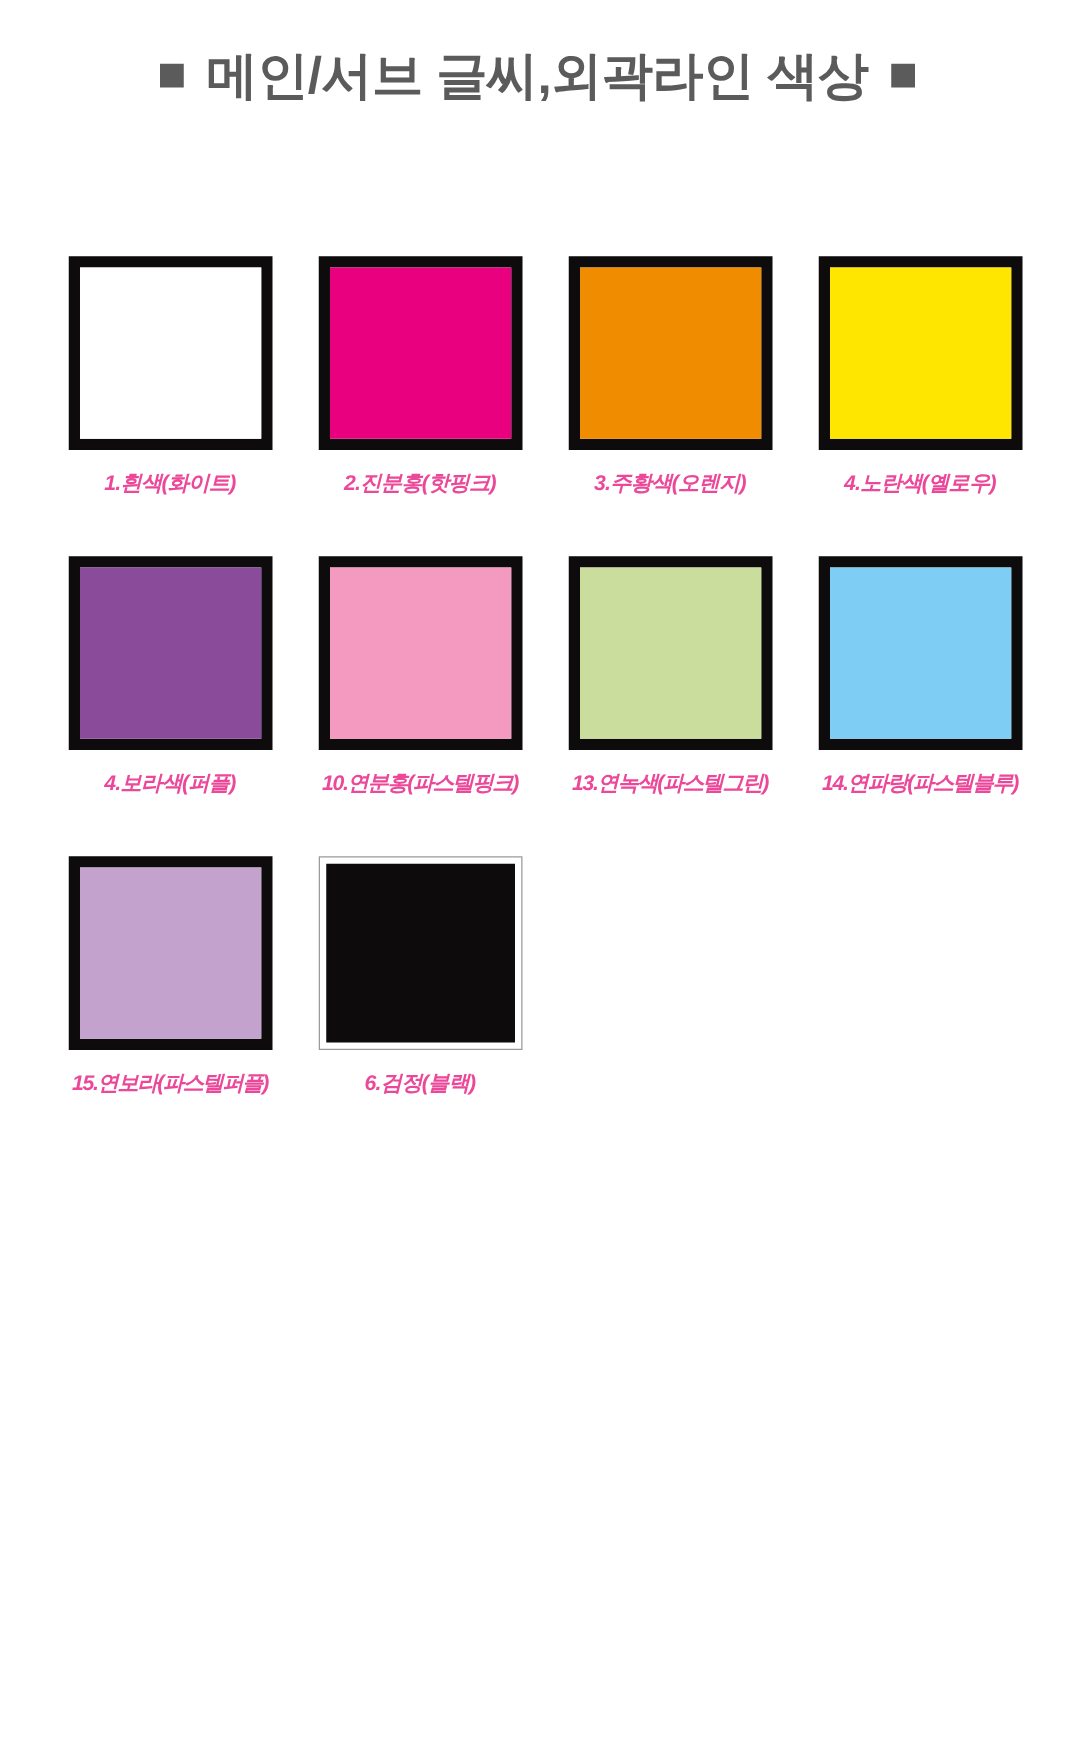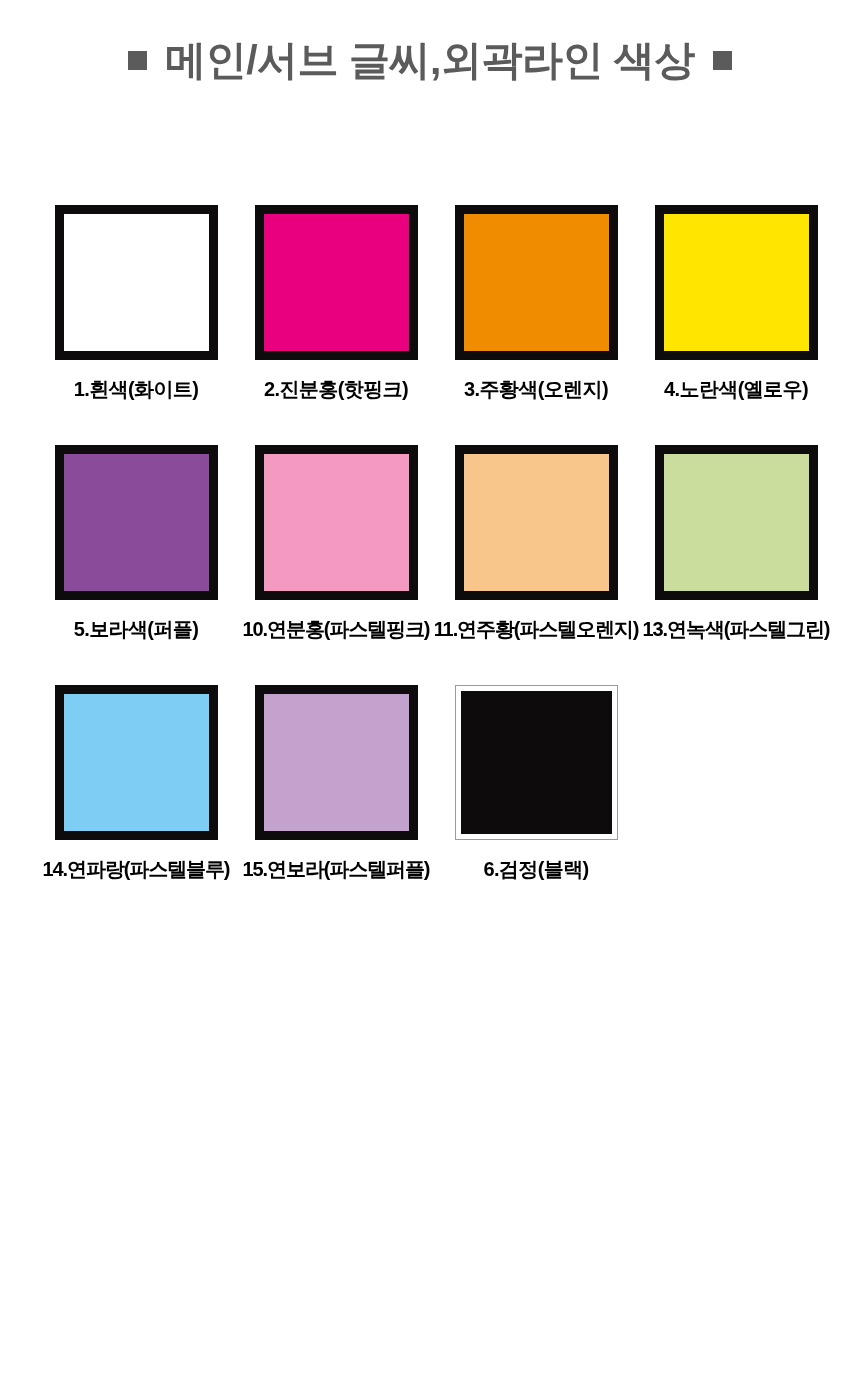--- a/index.html
+++ b/index.html
@@ -80,27 +80,28 @@
 
   
   .cell.outlined .swatch {
     border: 1px solid #9a9a9a;
     padding: 5px;
     background: #ffffff;
   }
 
   .caption {
     margin-top: 17px;
-    font-size: 20px;
+    font-size: 17px;
     font-weight: 700;
-    color: #000000;
+    color: #ec4899;
     text-align: center;
     white-space: nowrap;
     letter-spacing: -0.6px;
     line-height: 1.2;
+    font-style: italic;
   }
   .cell.wide .caption {
     letter-spacing: -1.1px;
   }
 </style>
 </head>
 <body>
 
 <div class="page">
 
@@ -139,38 +140,32 @@
       </div>
       <div class="caption">4.노란색(옐로우)</div>
     </div>
 
 
 
     <div class="cell">
       <div class="swatch" style="border-color: rgb(13, 11, 11);">
         <div class="swatch-inner" style="background: rgb(139, 75, 155);"></div>
       </div>
-      <div class="caption">5.보라색(퍼플)</div>
+      <div class="caption">4.보라색(퍼플)</div>
     </div>
 
 
 
     <div class="cell wide">
       <div class="swatch" style="border-color: rgb(13, 11, 11);">
         <div class="swatch-inner" style="background: rgb(244, 154, 193);"></div>
       </div>
       <div class="caption">10.연분홍(파스텔핑크)</div>
     </div>
 
-    <div class="cell wide">
-      <div class="swatch" style="border-color: rgb(13, 11, 11);">
-        <div class="swatch-inner" style="background: rgb(248, 197, 138);"></div>
-      </div>
-      <div class="caption">11.연주황(파스텔오렌지)</div>
-    </div>
 
 
     <div class="cell wide">
       <div class="swatch" style="border-color: rgb(13, 11, 11);">
         <div class="swatch-inner" style="background: rgb(203, 221, 156);"></div>
       </div>
       <div class="caption">13.연녹색(파스텔그린)</div>
     </div>
 
     <div class="cell wide">

